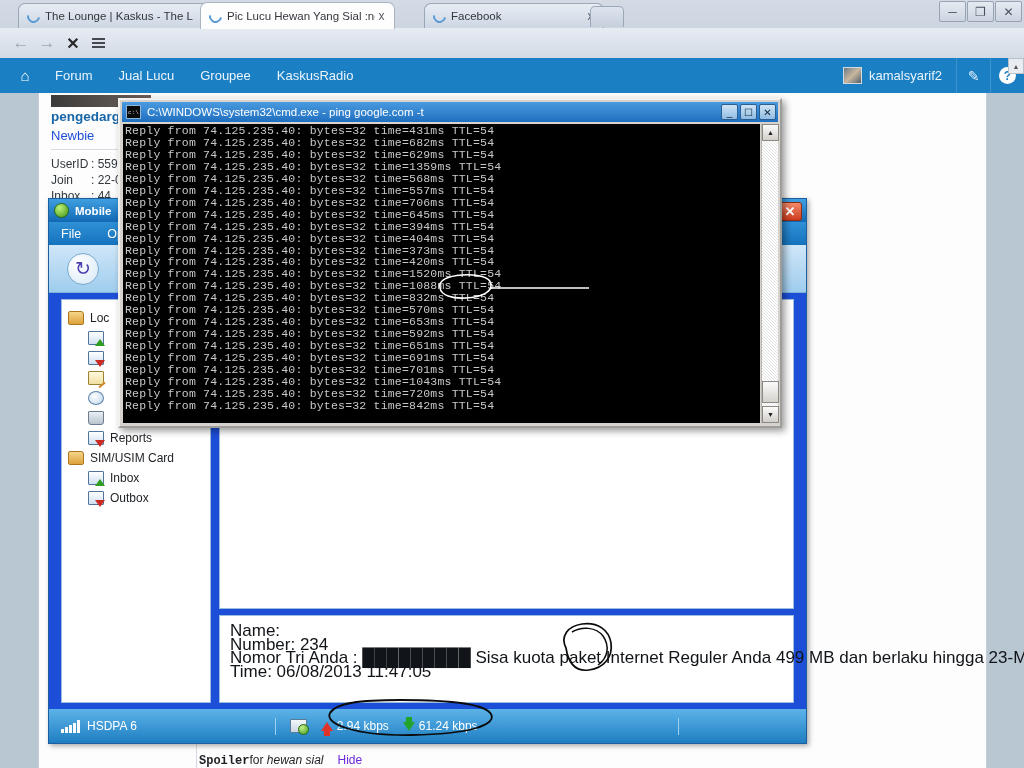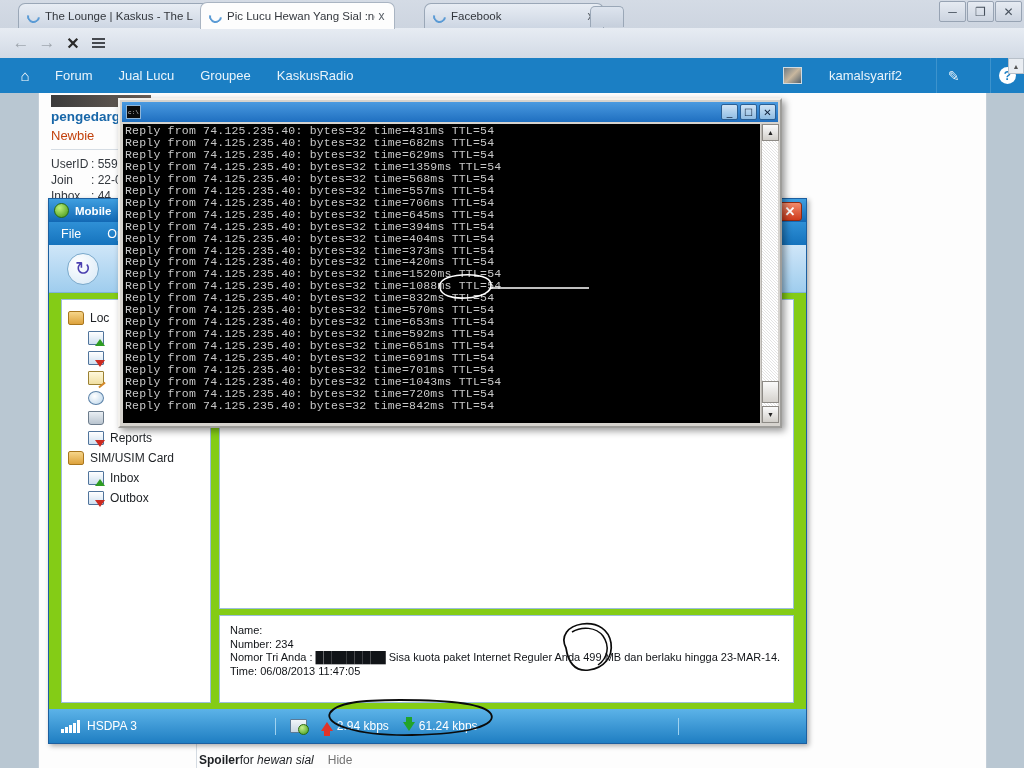--- a/index.html
+++ b/index.html
@@ -100,21 +100,21 @@
     position:absolute; left:0; top:58px; width:1024px; height:35px;
     background:#1b7fc4; display:flex; align-items:center;
     color:#e9f4fb; font-size:13px;
   }
   #home-icon{
     width:34px; text-align:center; font-size:15px; color:#fff;
     margin-left:8px; cursor:pointer;
   }
   .knav{ padding:0 13px; cursor:pointer; white-space:nowrap; }
   #kaskus-right{
-    margin-left:auto; display:flex; align-items:center; height:35px;gap:20px;
+    margin-left:auto; display:flex; align-items:center; height:35px;
   }
   #avatar{
     width:19px; height:17px; background:#9aa7ae;
     border:1px solid #cfdbe2; margin-right:7px;
     background-image:linear-gradient(135deg,#6d7a84 0%,#c8b79e 50%,#55606a 100%);
   }
   #username{ font-size:13px; margin-right:14px; white-space:nowrap; }
   .hicon{
     width:34px; height:35px; display:flex; align-items:center;
     justify-content:center; border-left:1px solid #3d93cd;
@@ -148,21 +148,21 @@
   #profile-avatar{
     position:absolute; left:4px; top:-2px; width:100px; height:12px;
     background:linear-gradient(90deg,#3b3b3b,#6d6159);
   }
   #profile-name{
     position:absolute; left:4px; top:12px;
     font-size:13.5px; font-weight:bold; color:#1766a8;
     white-space:nowrap; overflow:hidden; width:92px;
   }
   #profile-rank{
-    position:absolute; left:4px; top:31px; font-size:13px; color:#c2410c;
+    position:absolute; left:4px; top:31px; font-size:13px; color:#1d4ed8;
   }
   #profile-div{
     position:absolute; left:4px; top:52px; width:140px; height:1px;
     background:#d6dde4;
   }
   .pf-row{
     position:absolute; left:4px; font-size:12px; color:#33383e;
     white-space:nowrap;
   }
   .pf-key{ display:inline-block; width:40px; }
@@ -177,23 +177,23 @@
     position:absolute; left:4px; top:128px; width:22px; height:20px;
     background:linear-gradient(#f6f8fa,#dde3ea);
     border:1px solid #b4bdc7; border-radius:3px;
     display:flex; align-items:center; justify-content:center;
     font-size:10px; color:#3f7fae;
   }
   #spoiler-line{
     position:absolute; left:160px; top:660px; font-size:12px; color:#1d2024;
     white-space:nowrap;
   }
-  #spoiler-line b{ font-weight:bold; }
+  #spoiler-line b{ font-weight:bold;font-family:Liberation Mono, monospace; }
   #spoiler-line i{ font-style:italic; }
-  #spoiler-hide{ margin-left:14px; color:#737373; }
+  #spoiler-hide{ margin-left:14px; color:#6d28d9; }
   #forum-left-rule{
     position:absolute; left:157px; top:650px; width:1px; height:118px;
     background:#d4dbe2;
   }
 
   
   #mp-window{
     position:absolute; left:48px; top:198px; width:759px; height:546px;
     background:#eaf1f8; border:1px solid #1c5fa0;
     box-shadow:2px 2px 5px rgba(0,0,0,.33);
@@ -234,21 +234,21 @@
   }
   #mp-tool-sync{
     width:32px; height:32px; border-radius:50%;
     background:radial-gradient(circle at 35% 30%,#ffffff,#d6e8f6);
     border:1px solid #7aa9cb;
     display:flex; align-items:center; justify-content:center;
     font-size:19px; color:#4a3fb0; cursor:pointer;
   }
   #mp-body{
     position:absolute; left:0; top:94px; width:100%; bottom:34px;
-    background:#84cc16;
+    background:#1d4ed8;
   }
   #mp-tree{
     position:absolute; left:12px; top:6px; width:150px; bottom:6px;
     background:#fff; border:1px solid #9cbedd;
     padding:8px 0 0 4px; font-size:12px; color:#1d2024;
   }
   .tnode{
     display:flex; align-items:center; height:20px; padding-left:2px;
     white-space:nowrap; cursor:pointer;
   }
@@ -292,21 +292,21 @@
     border:1px solid #6c7c8c; border-radius:1px 1px 3px 3px;
   }
   .tlabel{ overflow:hidden; }
   #mp-list{
     position:absolute; left:170px; top:6px; right:12px; height:310px;
     background:#fff; border:1px solid #9cbedd;
   }
   #mp-detail{
     position:absolute; left:170px; top:322px; right:12px; bottom:6px;
     background:#fff; border:1px solid #9cbedd;
-    padding:8px 10px; font-size:11px; color:#111418;
+    padding:8px 10px; font-size:17px; color:#111418;
     line-height:13.5px;
   }
   .det-line{ white-space:nowrap; }
   #mp-status{
     position:absolute; left:0; bottom:0; width:100%; height:34px;
     background:linear-gradient(#5cb3e8,#1f7ec2);
     display:flex; align-items:center; color:#fff; font-size:12px;
   }
   #sb-signal{
     margin-left:12px; display:flex; align-items:flex-end; gap:1px;
@@ -573,36 +573,37 @@
   </div>
 
   <div id="mp-status">
     <div id="sb-signal">
       <i style="height:4px"></i>
         <i style="height:6px"></i>
         <i style="height:8px"></i>
         <i style="height:10px"></i>
         <i style="height:13px"></i>
     </div>
-    <div id="sb-net">HSDPA  3</div>
+    <div id="sb-net">HSDPA  6</div>
     <div id="sb-mid">
       <span id="sb-divider"></span>
       <span id="sb-conn-icon"></span>
       <span class="arrow-up"></span>
       <span class="sb-speed">2.94 kbps</span>
       <span class="arrow-dn"></span>
       <span class="sb-speed">61.24 kbps</span>
       <span id="sb-rdivider"></span>
     </div>
   </div>
 </div>
 
 <div id="cmd-window">
   <div id="cmd-titlebar">
     <span id="cmd-icon">c:\</span>
+    <span id="cmd-title">C:\WINDOWS\system32\cmd.exe - ping google.com -t</span>
     <span id="cmd-btns">
       <span class="cmdbtn">_</span>
       <span class="cmdbtn">☐</span>
       <span class="cmdbtn">✕</span>
     </span>
   </div>
   <div id="cmd-console">Reply from 74.125.235.40: bytes=32 time=431ms TTL=54
 Reply from 74.125.235.40: bytes=32 time=682ms TTL=54
 Reply from 74.125.235.40: bytes=32 time=629ms TTL=54
 Reply from 74.125.235.40: bytes=32 time=1359ms TTL=54

